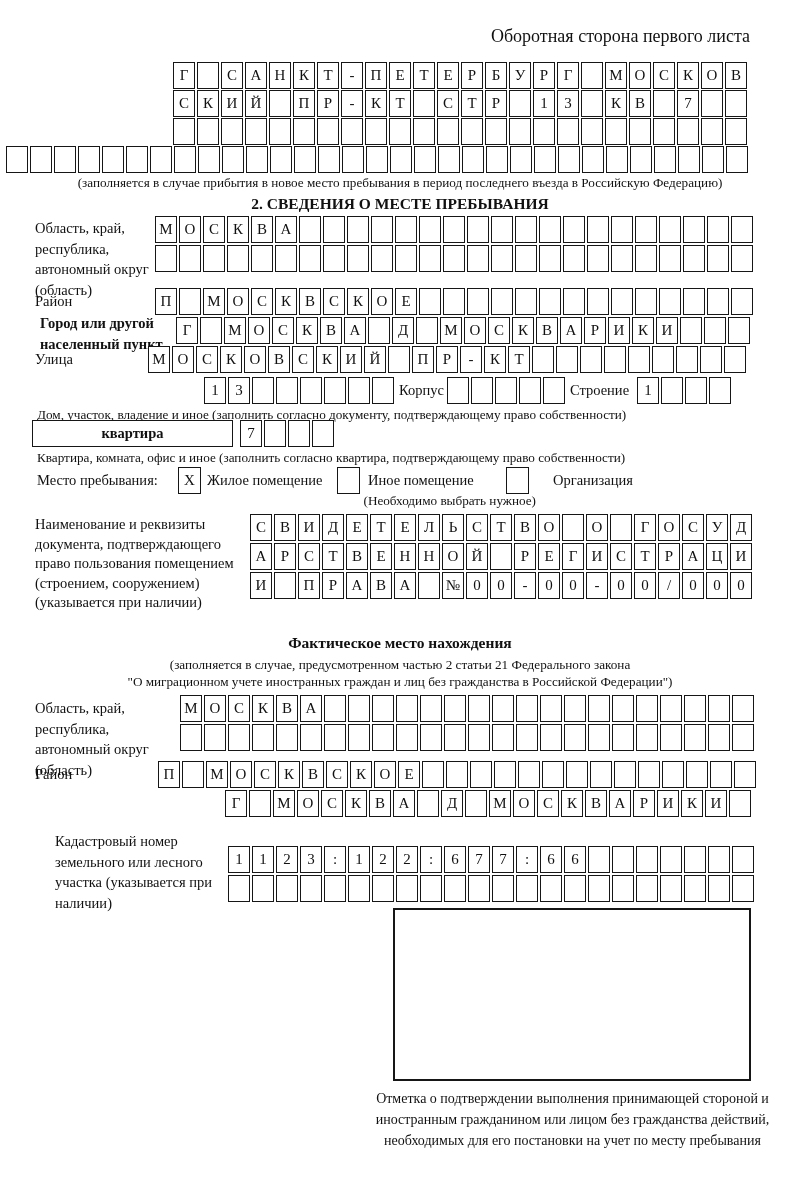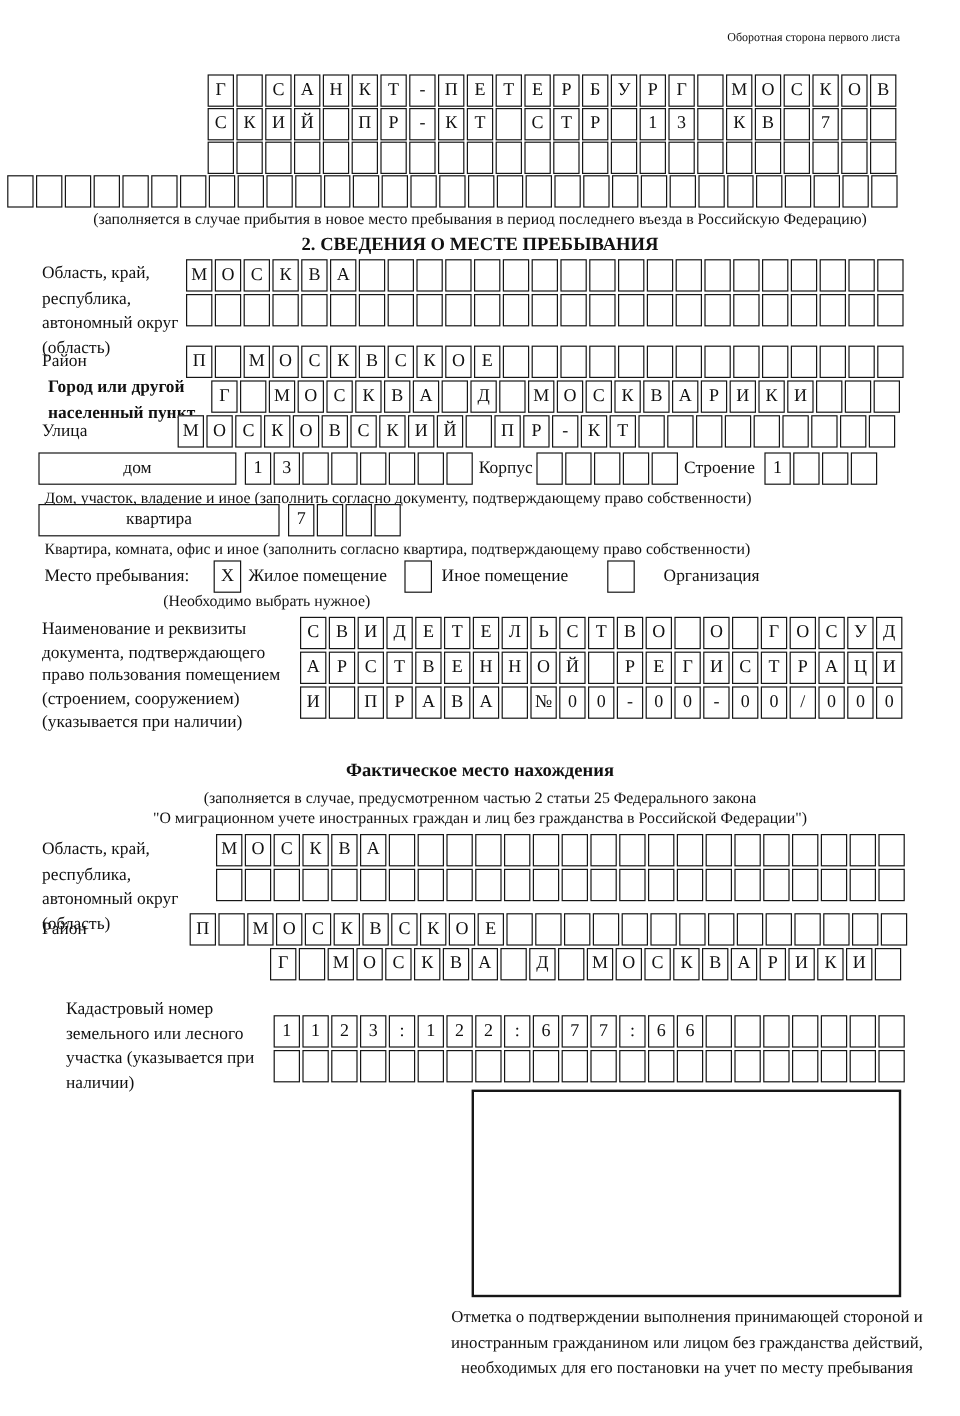--- a/index.html
+++ b/index.html
@@ -32,21 +32,21 @@
     border:1.5px solid #161616;box-sizing:border-box;
     text-align:center;font-size:15px;line-height:24px;background:#fff;
   }
   .bigbox{border:2px solid #161616;box-sizing:border-box;background:#fff;}
 </style>
 </head>
 <body>
 
 <div id="page">
 
-  <div class="abs caption" style="top:26px;right:50px;font-size:10px;">Оборотная сторона первого листа</div>
+  <div class="abs caption" style="top:26px;right:50px;font-size:18px;">Оборотная сторона первого листа</div>
 
   <div class="abs cellrow" style="left:173px;top:62px;">
       <span class="cell">Г</span>
       <span class="cell"></span>
       <span class="cell">С</span>
       <span class="cell">А</span>
       <span class="cell">Н</span>
       <span class="cell">К</span>
       <span class="cell">Т</span>
       <span class="cell">-</span>
@@ -291,21 +291,20 @@
       <span class="cell"></span>
       <span class="cell"></span>
       <span class="cell"></span>
       <span class="cell"></span>
       <span class="cell"></span>
       <span class="cell"></span>
       <span class="cell"></span>
       <span class="cell"></span>
     </div>
 
-  <div class="abs widebox" style="left:32px;top:377px;width:165px;">дом</div>
   <div class="abs cellrow" style="left:204px;top:377px;">
       <span class="cell">1</span>
       <span class="cell">3</span>
       <span class="cell"></span>
       <span class="cell"></span>
       <span class="cell"></span>
       <span class="cell"></span>
       <span class="cell"></span>
       <span class="cell"></span>
     </div>
@@ -319,39 +318,39 @@
     </div>
   <div class="abs label" style="left:570px;top:380px;">Строение</div>
   <div class="abs cellrow" style="left:637px;top:377px;">
       <span class="cell">1</span>
       <span class="cell"></span>
       <span class="cell"></span>
       <span class="cell"></span>
     </div>
   <div class="abs caption" style="left:37px;top:407px;">Дом, участок, владение и иное (заполнить согласно документу, подтверждающему право собственности)</div>
 
-  <div class="abs widebox" style="left:32px;top:420px;width:201px;">квартира</div>
+  <div class="abs widebox" style="left:32px;top:420px;width:201px;font-weight:bold;">квартира</div>
   <div class="abs cellrow" style="left:240px;top:420px;">
       <span class="cell">7</span>
       <span class="cell"></span>
       <span class="cell"></span>
       <span class="cell"></span>
     </div>
   <div class="abs caption" style="left:37px;top:450px;">Квартира, комната, офис и иное (заполнить согласно квартира, подтверждающему право собственности)</div>
 
   <div class="abs" style="left:0;top:467px;width:800px;height:28px;">
     <span class="abs label" style="left:37px;top:3px;">Место пребывания:</span>
     <span class="abs checkbox" style="left:178px;top:0;">X</span>
     <span class="abs label" style="left:207px;top:3px;">Жилое помещение</span>
     <span class="abs checkbox" style="left:337px;top:0;"></span>
     <span class="abs label" style="left:368px;top:3px;">Иное помещение</span>
     <span class="abs checkbox" style="left:506px;top:0;"></span>
     <span class="abs label" style="left:553px;top:3px;">Организация</span>
   </div>
-  <div class="abs caption" style="left:136px;top:493px;width:400px;text-align:left;">(Необходимо выбрать нужное)</div>
+  <div class="abs caption" style="left:136px;top:493px;width:400px;text-align:right;">(Необходимо выбрать нужное)</div>
 
   <div class="abs label" style="left:35px;top:515px;width:212px;line-height:19.5px;">Наименование и реквизиты документа, подтверждающего право пользования помещением (строением, сооружением) (указывается при наличии)</div>
   <div class="abs cellrow" style="left:250px;top:514px;">
       <span class="cell">С</span>
       <span class="cell">В</span>
       <span class="cell">И</span>
       <span class="cell">Д</span>
       <span class="cell">Е</span>
       <span class="cell">Т</span>
       <span class="cell">Е</span>
@@ -411,21 +410,21 @@
       <span class="cell">-</span>
       <span class="cell">0</span>
       <span class="cell">0</span>
       <span class="cell">/</span>
       <span class="cell">0</span>
       <span class="cell">0</span>
       <span class="cell">0</span>
     </div>
 
   <div class="abs heading center" style="top:634px;">Фактическое место нахождения</div>
-  <div class="abs caption center" style="top:657px;">(заполняется в случае, предусмотренном частью 2 статьи 25 Федерального закона</div>
+  <div class="abs caption center" style="top:657px;">(заполняется в случае, предусмотренном частью 2 статьи 21 Федерального закона</div>
   <div class="abs caption center" style="top:674px;">"О миграционном учете иностранных граждан и лиц без гражданства в Российской Федерации")</div>
 
   <div class="abs label" style="left:35px;top:698px;width:152px;">Область, край, республика, автономный округ (область)</div>
   <div class="abs cellrow" style="left:180px;top:695px;">
       <span class="cell">М</span>
       <span class="cell">О</span>
       <span class="cell">С</span>
       <span class="cell">К</span>
       <span class="cell">В</span>
       <span class="cell">А</span>

